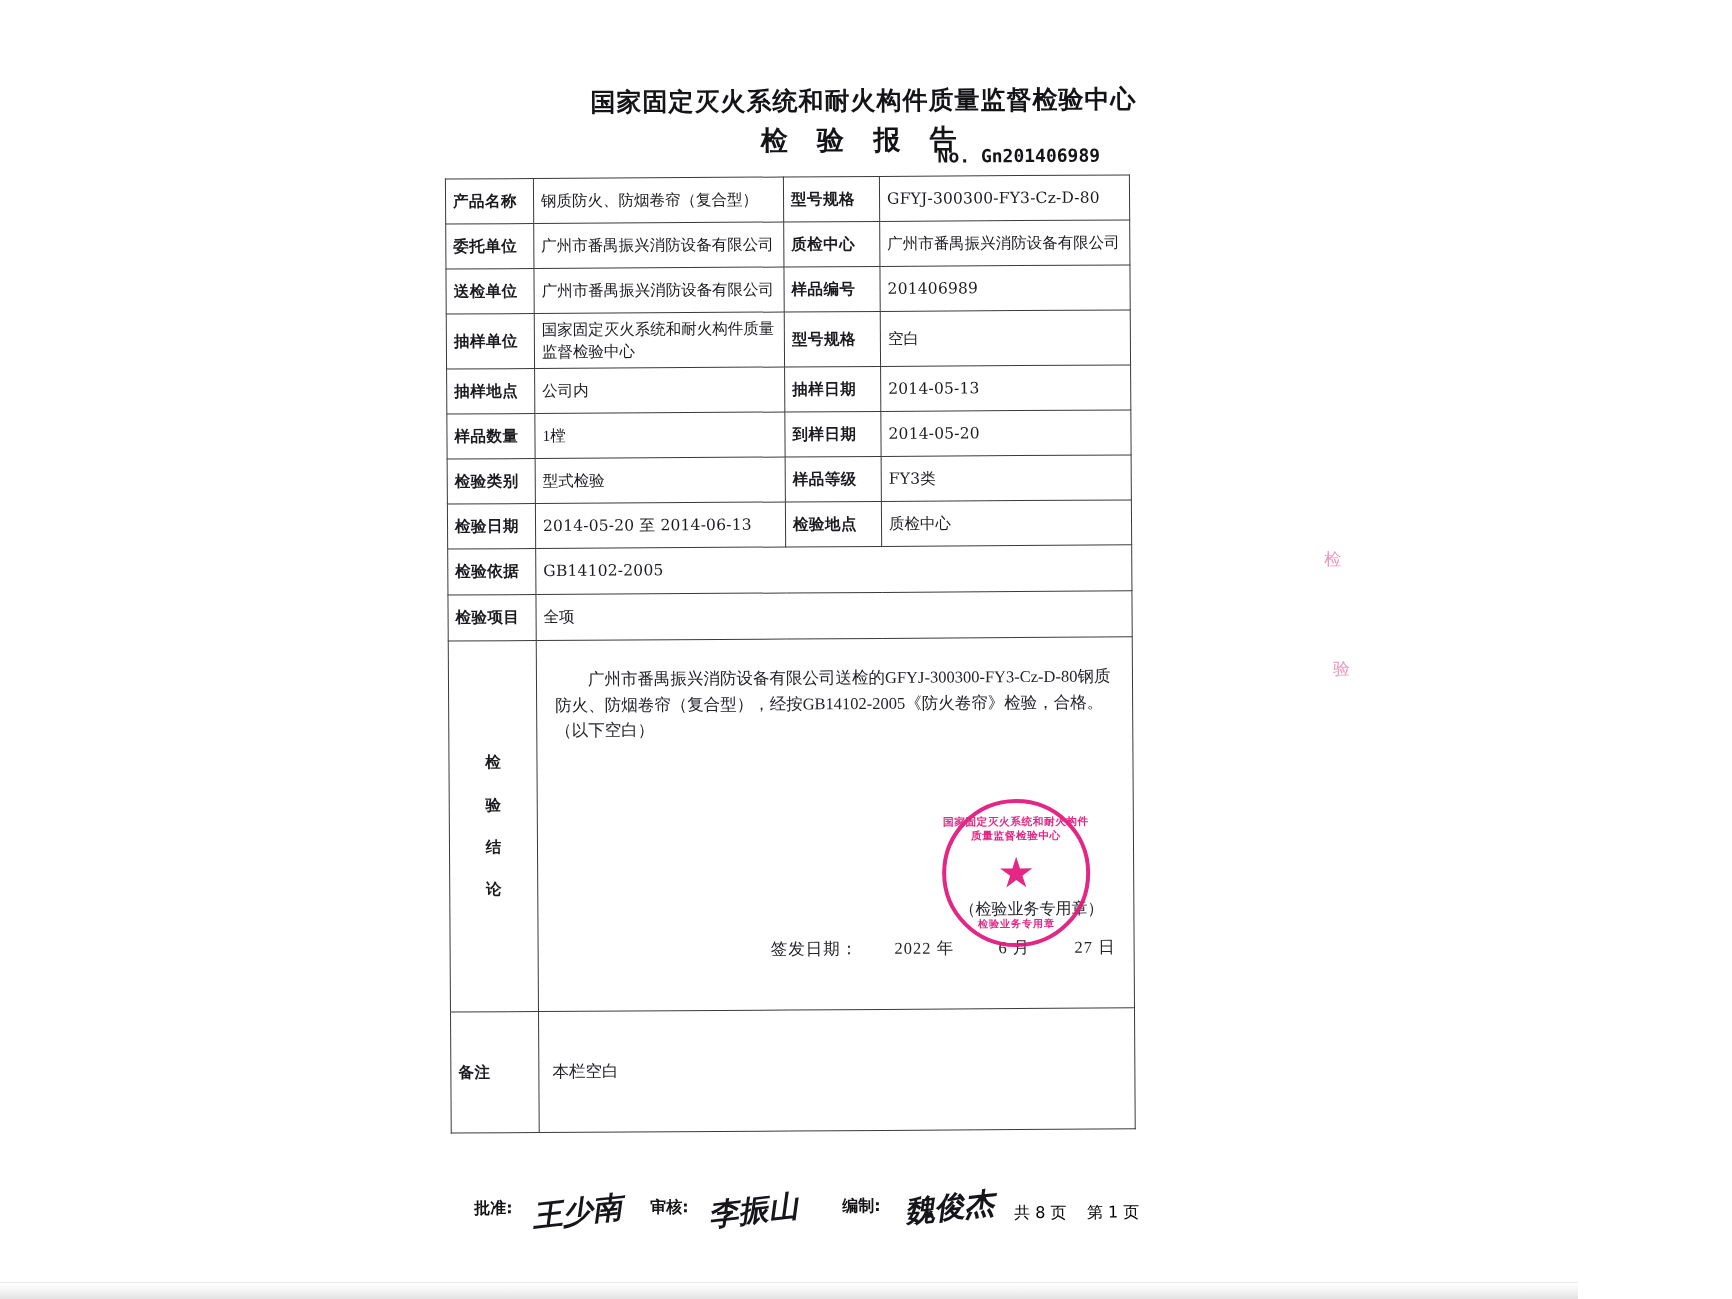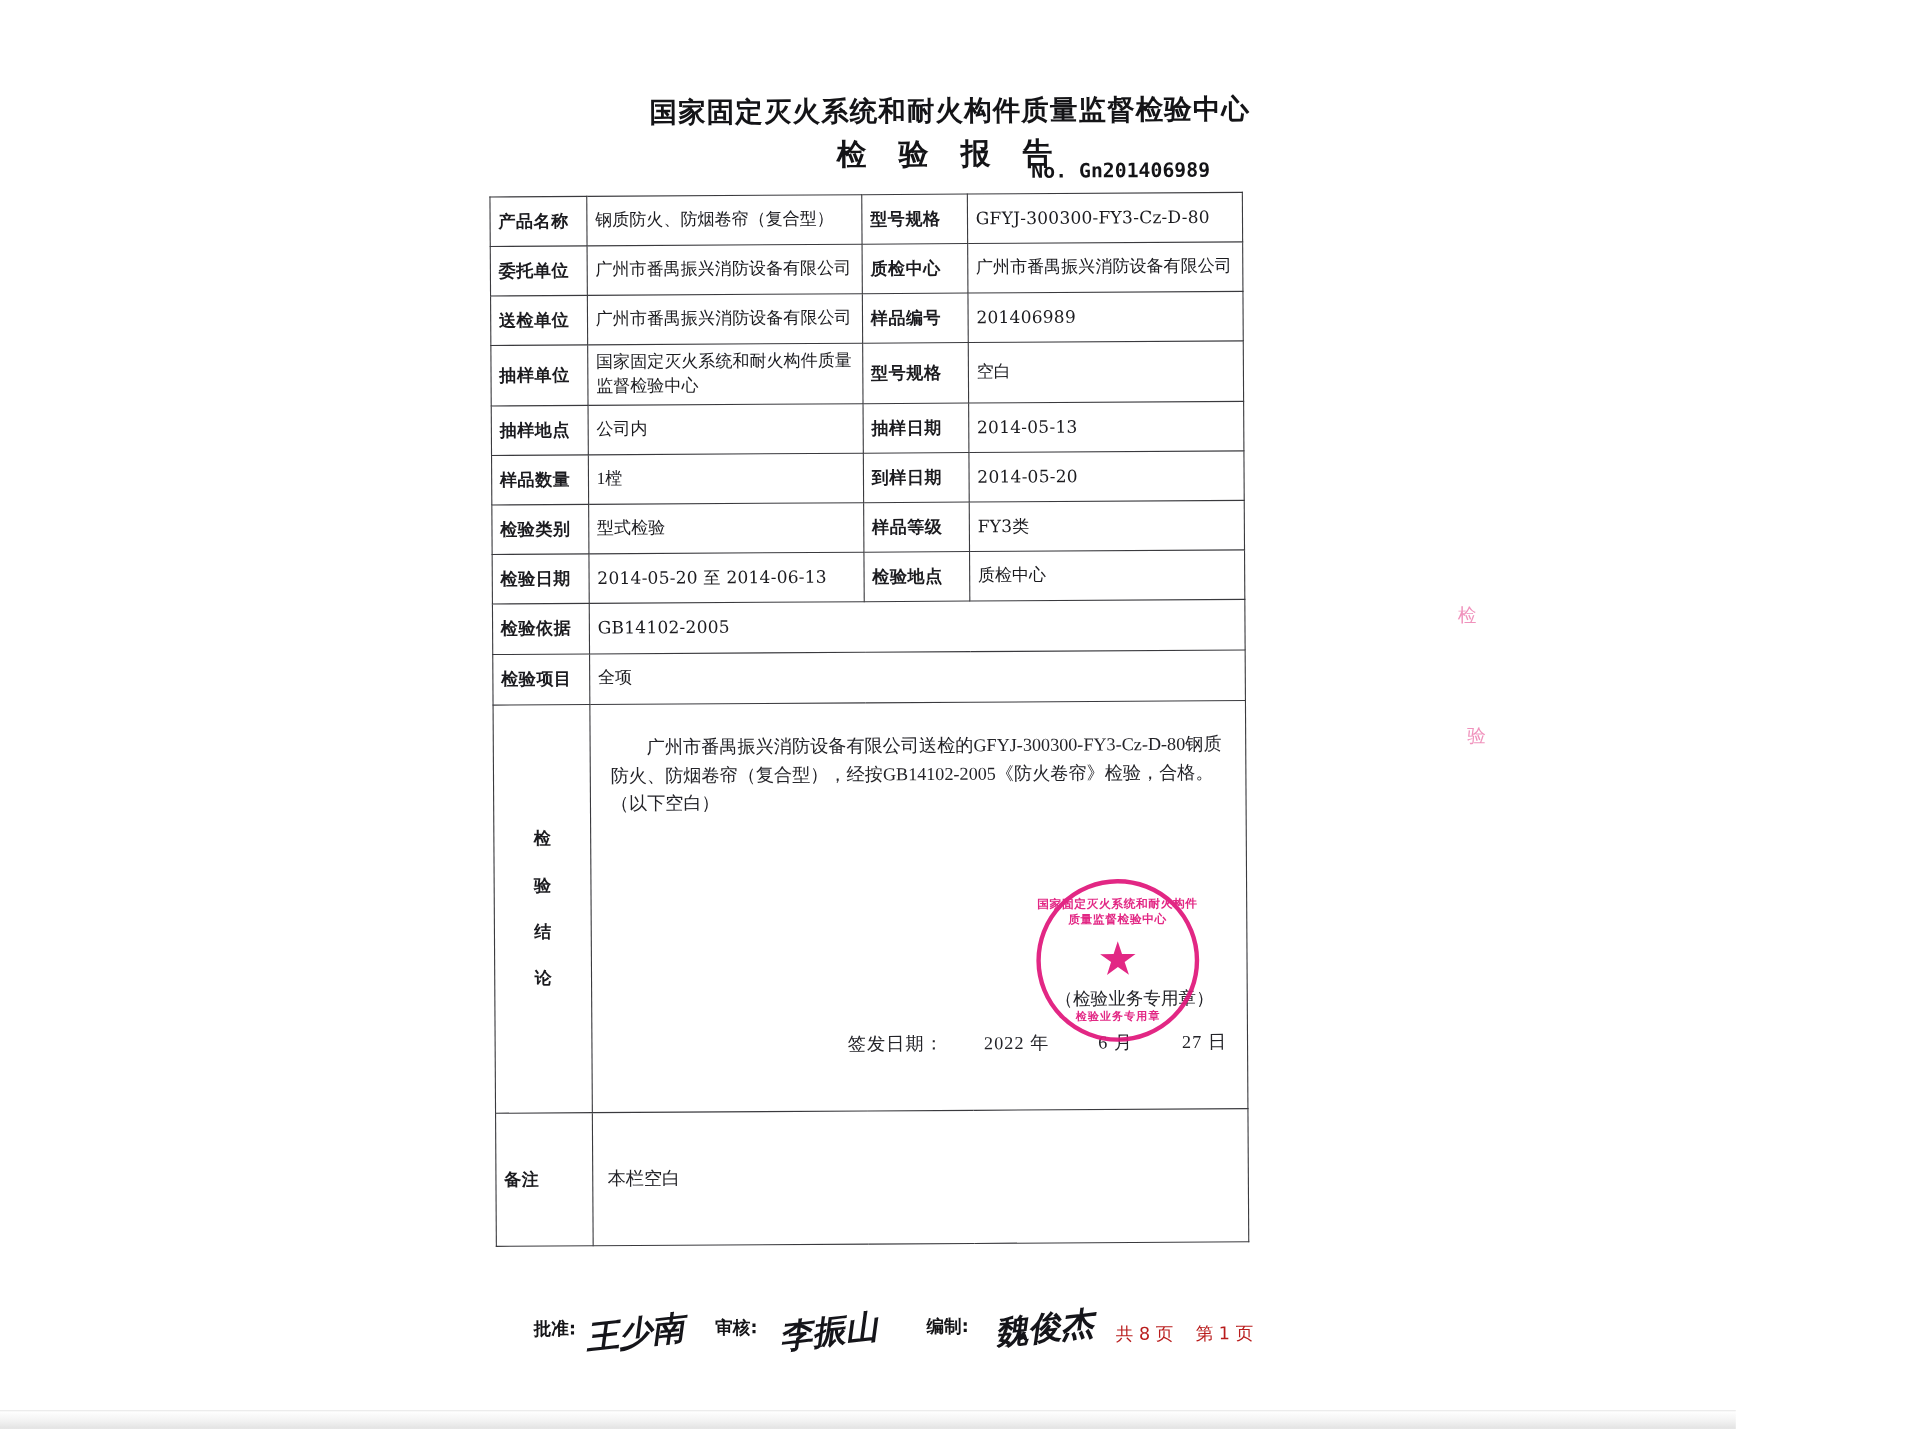--- a/index.html
+++ b/index.html
@@ -176,27 +176,27 @@
   
   .sig-row{
     position:absolute;
     left:470px;top:1196px;
     width:700px;
     font-family:"DejaVu Sans","Liberation Sans",sans-serif;
     font-size:16px;font-weight:700;
     color:#141417;
   }
   .sig-item{position:absolute;white-space:nowrap;}
-  .sig-a{left:11px;top:0;}
+  .sig-a{left:0;top:0;}
   .sig-b{left:176px;top:0;}
   .sig-c{left:368px;top:0;text-align:right;}
   .pages{
     position:absolute;left:540px;top:8px;
     font-family:"DejaVu Sans","Liberation Sans",sans-serif;
-    font-weight:400;font-size:16px;color:#b91c1c;white-space:nowrap;
+    font-weight:400;font-size:16px;color:#000000;white-space:nowrap;
   }
   .pages b{font-weight:400;}
   .handwrite{
     font-family:"DejaVu Serif","Liberation Serif",serif;
     font-style:italic;font-weight:700;
     color:#15151a;
     font-size:30px;
     position:absolute;
     white-space:nowrap;
     transform:rotate(-6deg);

